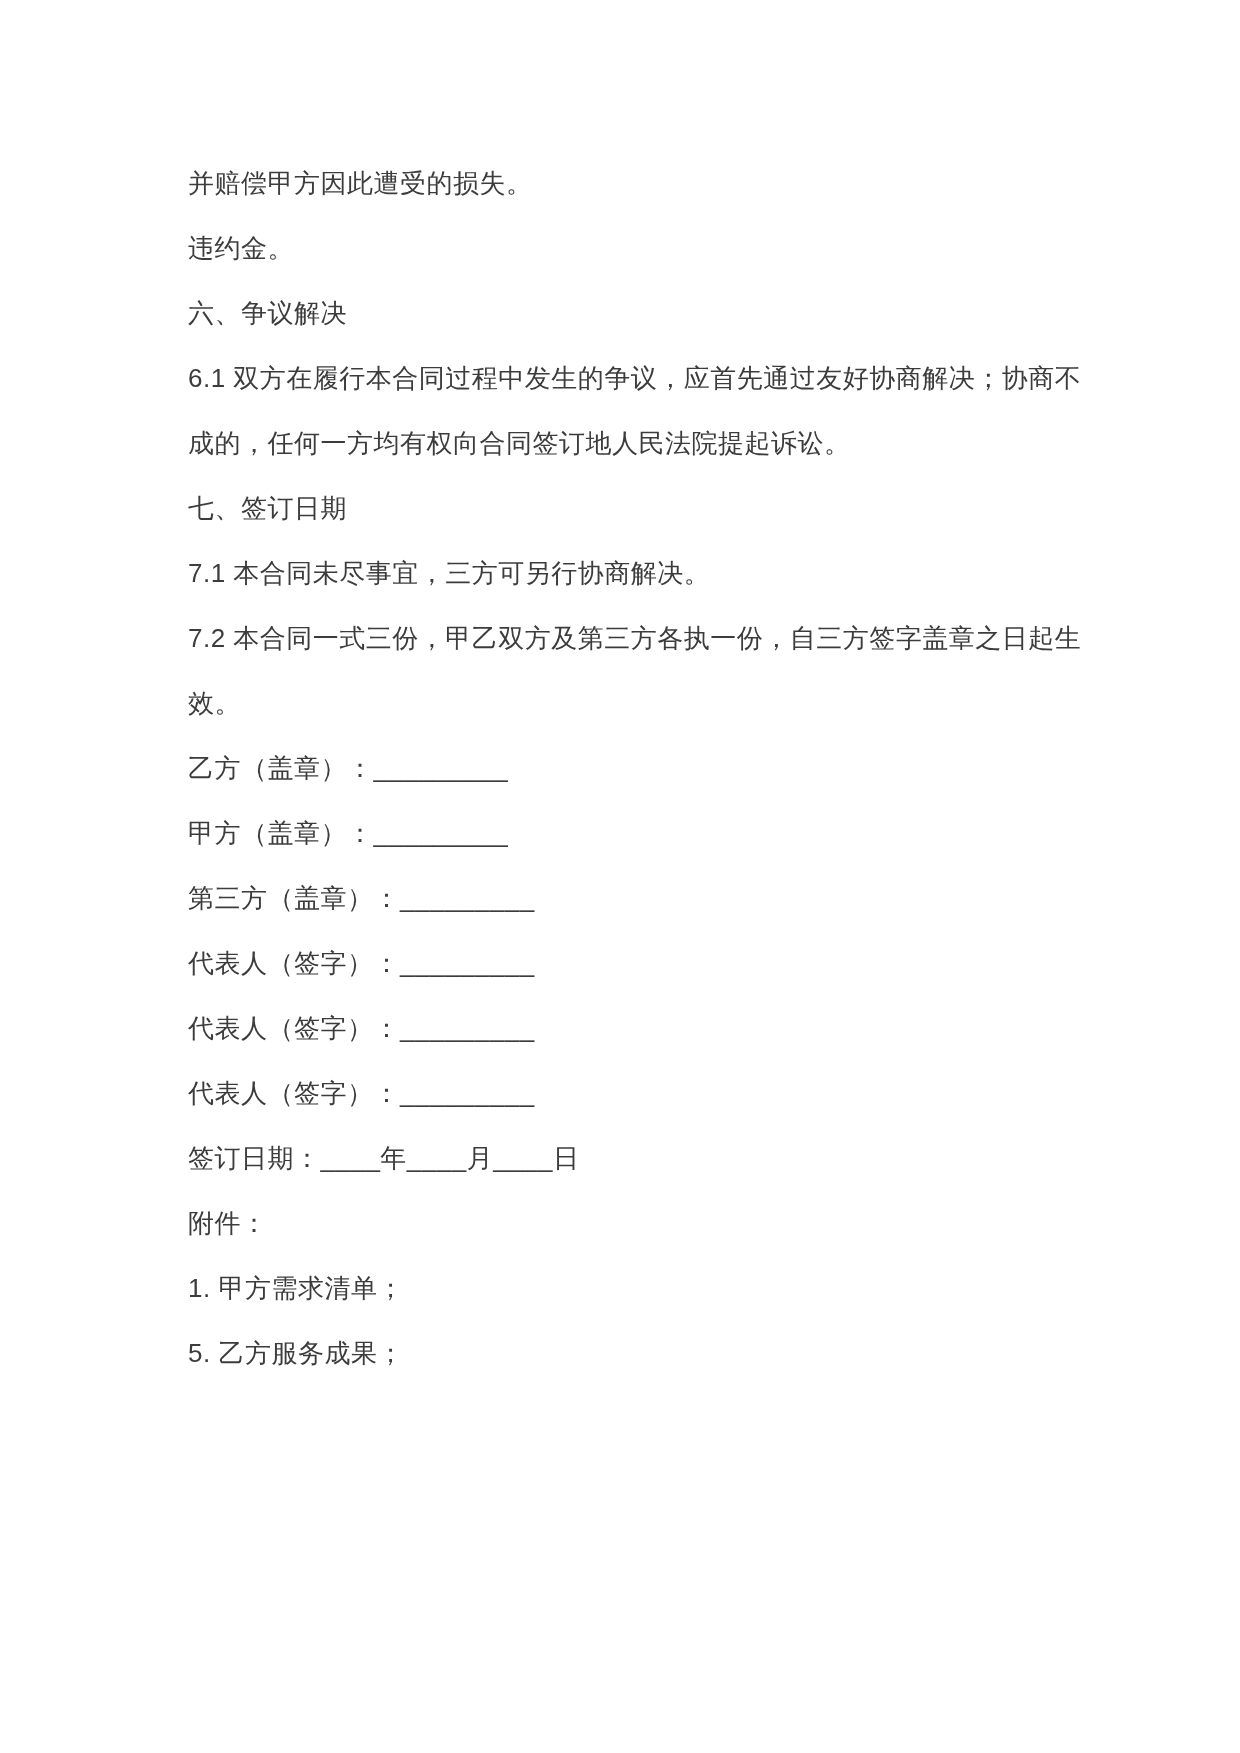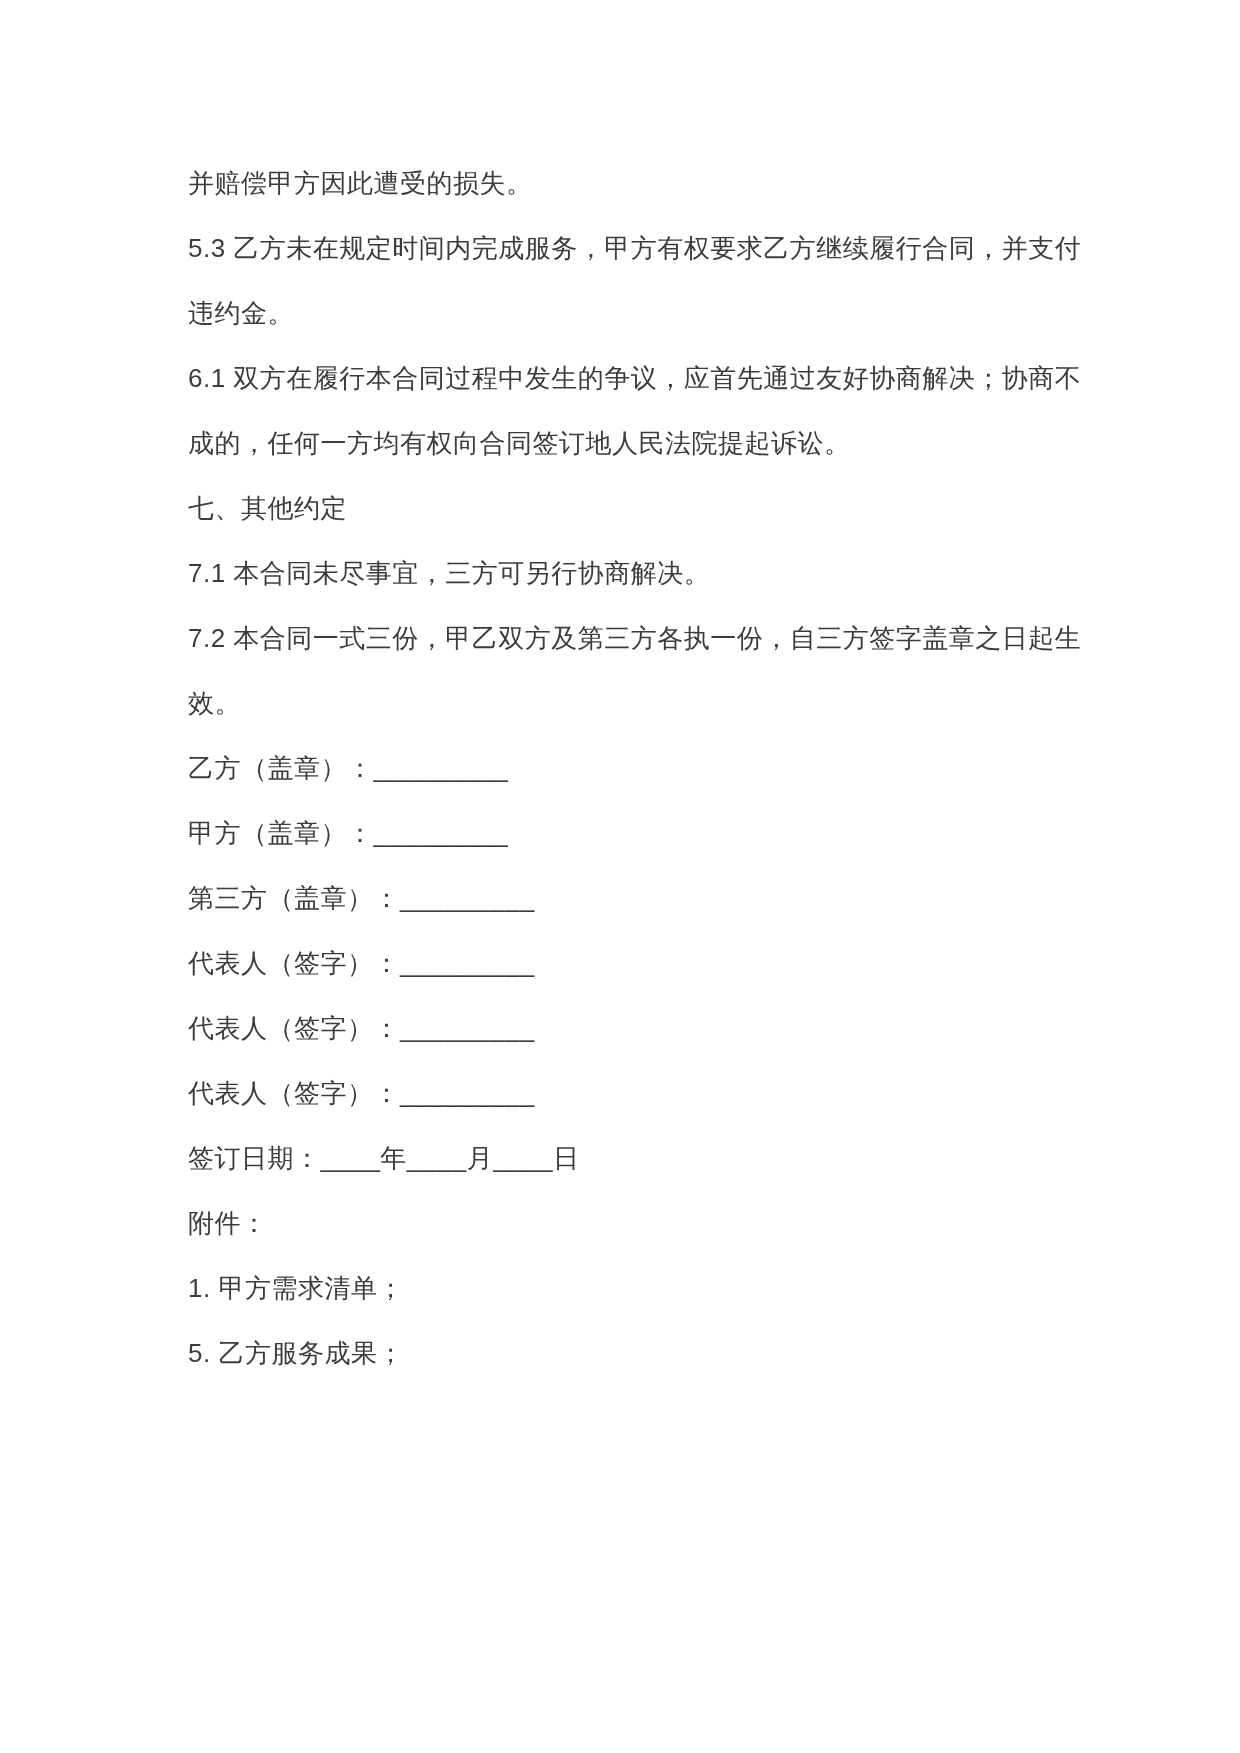--- a/index.html
+++ b/index.html
@@ -25,25 +25,25 @@
     line-height: 65px;
     white-space: nowrap;
     letter-spacing: 0.5px;
   }
 </style>
 </head>
 <body>
 
 <div class="page">
   <div class="line">并赔偿甲方因此遭受的损失。</div>
-  <div class="line">5.3 乙方未在规定时间内完成服务，甲方有权要求乙方继续履行合同，并支付</div>
   <div class="line">违约金。</div>
+  <div class="line">六、争议解决</div>
   <div class="line">6.1 双方在履行本合同过程中发生的争议，应首先通过友好协商解决；协商不</div>
   <div class="line">成的，任何一方均有权向合同签订地人民法院提起诉讼。</div>
-  <div class="line">七、其他约定</div>
+  <div class="line">七、签订日期</div>
   <div class="line">7.1 本合同未尽事宜，三方可另行协商解决。</div>
   <div class="line">7.2 本合同一式三份，甲乙双方及第三方各执一份，自三方签字盖章之日起生</div>
   <div class="line">效。</div>
   <div class="line">乙方（盖章）：_________</div>
   <div class="line">甲方（盖章）：_________</div>
   <div class="line">第三方（盖章）：_________</div>
   <div class="line">代表人（签字）：_________</div>
   <div class="line">代表人（签字）：_________</div>
   <div class="line">代表人（签字）：_________</div>
   <div class="line">签订日期：____年____月____日</div>

